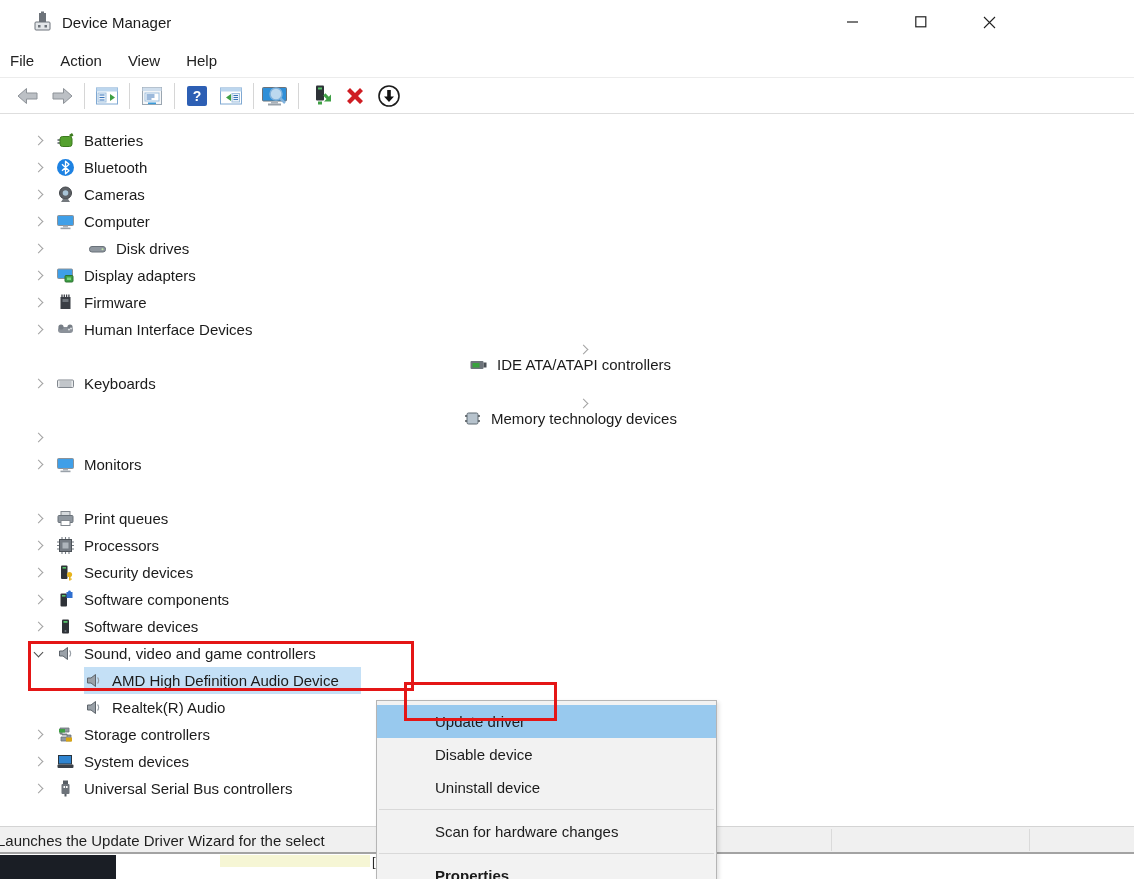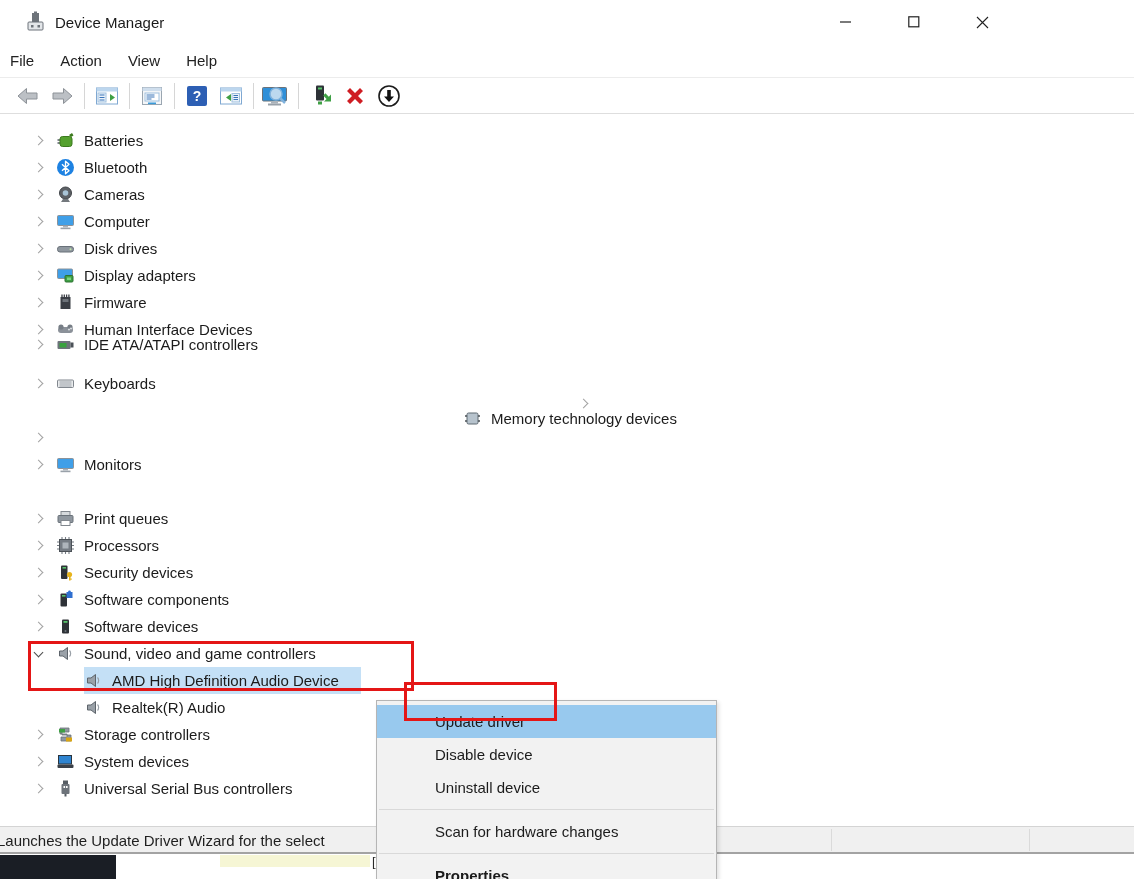--- a/index.html
+++ b/index.html
@@ -1,21 +1,21 @@
 <!DOCTYPE html>
 <html><head>
 <meta charset="utf-8">
 <style>
   * { margin:0; padding:0; box-sizing:border-box; }
   html,body { background:#fff; }
   body { font-family:"Liberation Sans","DejaVu Sans",sans-serif; color:#1b1b1b; }
   #screen { position:relative; width:1134px; height:879px; background:#fff; overflow:hidden; }
 
   
-  .titlebar { position:absolute; left:10px; top:0; width:1006px; height:44px; background:#fff; display:flex; align-items:center; }
+  .titlebar { position:absolute; left:17px; top:0; width:1006px; height:44px; background:#fff; display:flex; align-items:center; }
   .titlebar .appicon { margin-left:14px; width:22px; height:22px; display:inline-flex; }
   .titlebar .title { margin-left:9px; font-size:15px; color:#1a1a1a; }
   .wincontrols { position:absolute; right:0; top:0; height:44px; display:flex; }
   .winbtn { width:68px; height:44px; display:flex; align-items:center; justify-content:center; }
 
   
   .menubar { position:absolute; left:0; top:44px; width:1134px; height:34px; display:flex; align-items:center; border-bottom:1px solid #ececec; background:#fff; }
   .menubar .mitem { padding:0 13px; font-size:15px; color:#222; height:100%; display:flex; align-items:center; }
   .menubar .mitem:first-child { padding-left:10px; }
 
@@ -231,21 +231,21 @@
           <span class="ticon">
             <svg viewBox="0 0 19 19" width="19" height="19">
               <rect x="1.5" y="3.5" width="16" height="10" rx="1" fill="#3f9fe8" stroke="#8b9299"></rect>
               <rect x="7" y="13.8" width="5" height="1.6" fill="#aab2ba"></rect>
               <rect x="4.5" y="15.6" width="10" height="1.6" fill="#99a1a9"></rect>
             </svg>
           </span>
           <span class="tlabel">Computer</span>
         </span>
       </div>
-      <div class="tree-row lvl0" style="top: 121px;">
+      <div class="tree-row lvl0" style="top: 121px; gap: 32px;">
         <span class="chev collapsed"></span>
         <span class="row-body">
           <span class="ticon">
             <svg viewBox="0 0 19 19" width="19" height="19">
               <rect x="1.5" y="7.5" width="16" height="5.5" rx="2.5" fill="#8f979f" stroke="#697179"></rect>
               <circle cx="14.5" cy="10.2" r="1" fill="#bfe8a8"></circle>
             </svg>
           </span>
           <span class="tlabel">Disk drives</span>
         </span>
@@ -284,21 +284,21 @@
               <rect x="2" y="7" width="15" height="6" rx="3" fill="#8b9199"></rect>
               <circle cx="5" cy="7" r="2.6" fill="#767d85"></circle>
               <circle cx="14" cy="7" r="2.6" fill="#767d85"></circle>
               <circle cx="13" cy="9.5" r="1" fill="#dfe3e6"></circle>
               <circle cx="15" cy="8.5" r="1" fill="#dfe3e6"></circle>
             </svg>
           </span>
           <span class="tlabel">Human Interface Devices</span>
         </span>
       </div>
-      <div class="tree-row lvl0" style="top: 217px;">
+      <div class="tree-row lvl0" style="top: 229px; flex-direction: column;">
         <span class="chev collapsed"></span>
         <span class="row-body">
           <span class="ticon">
             <svg viewBox="0 0 19 19" width="19" height="19">
               <rect x="1.5" y="6" width="13" height="8" rx="1" fill="#6d737a"></rect>
               <rect x="3.5" y="8" width="7" height="4.5" fill="#39a23e"></rect>
               <rect x="14.5" y="7.5" width="3" height="5" fill="#4b5157"></rect>
             </svg>
           </span>
           <span class="tlabel">IDE ATA/ATAPI controllers</span>

